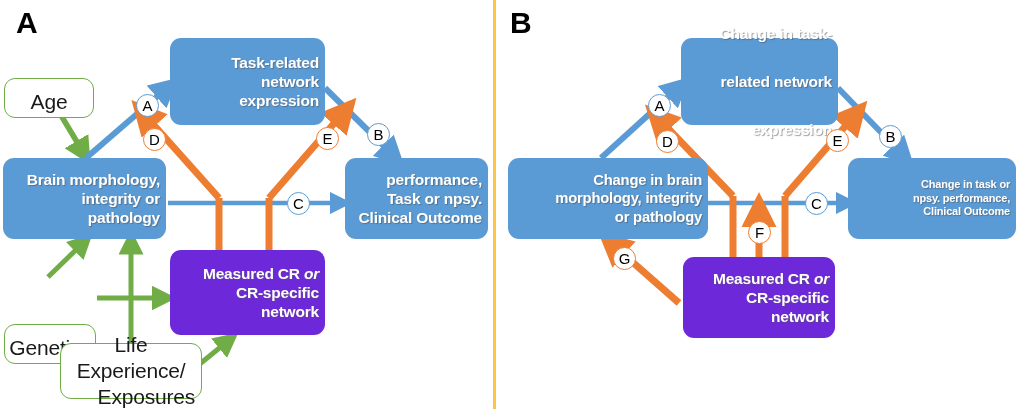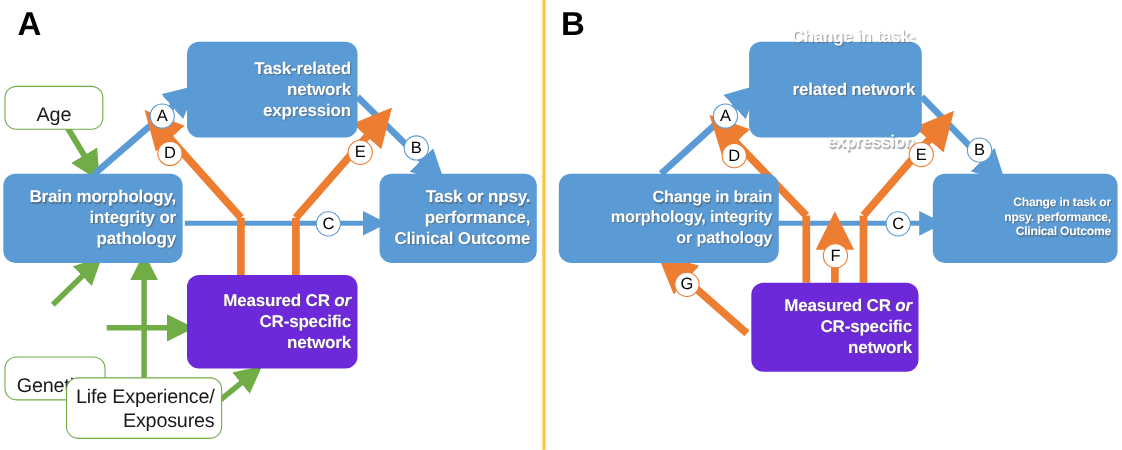--- a/index.html
+++ b/index.html
@@ -53,21 +53,21 @@
   .node.orange {
     background: #6d28d9;
     color: #ffffff;
     text-shadow: 1px 1px 1px rgba(90,90,90,0.5);
   }
   .node.white {
     background: #ffffff;
     color: #1a1a1a;
     border: 1.6px solid #70ad47;
     font-weight: normal;
-    font-size: 18px;
+    font-size: 21px;
     text-shadow: none;
   }
   .node em { font-style: italic; }
   .badge {
     position: absolute;
     box-sizing: border-box;
     border-radius: 50%;
     background: #ffffff;
     display: flex;
     align-items: center;
@@ -169,22 +169,22 @@
     <span>expression</span>
   </div>
 
   <div class="node blue" style="left:3px; top:158px; width:163px; height:81px; flex-direction:column;padding-left:21px;">
     <span>Brain morphology,</span>
     <span>integrity or</span>
     <span>pathology</span>
   </div>
 
   <div class="node blue" style="left:345px; top:158px; width:143px; height:81px; flex-direction:column;">
+    <span>performance,</span>
     <span>Task or npsy.</span>
-    <span>performance,</span>
     <span>Clinical Outcome</span>
   </div>
 
   <div class="node orange" style="left:170px; top:250px; width:155px; height:85px; flex-direction:column;">
     <span><span>Measured CR </span><em>or</em></span>
     <span>CR-specific</span>
     <span>network</span>
   </div>
 
   <div class="badge blue" style="left:136px; top:94px;">

